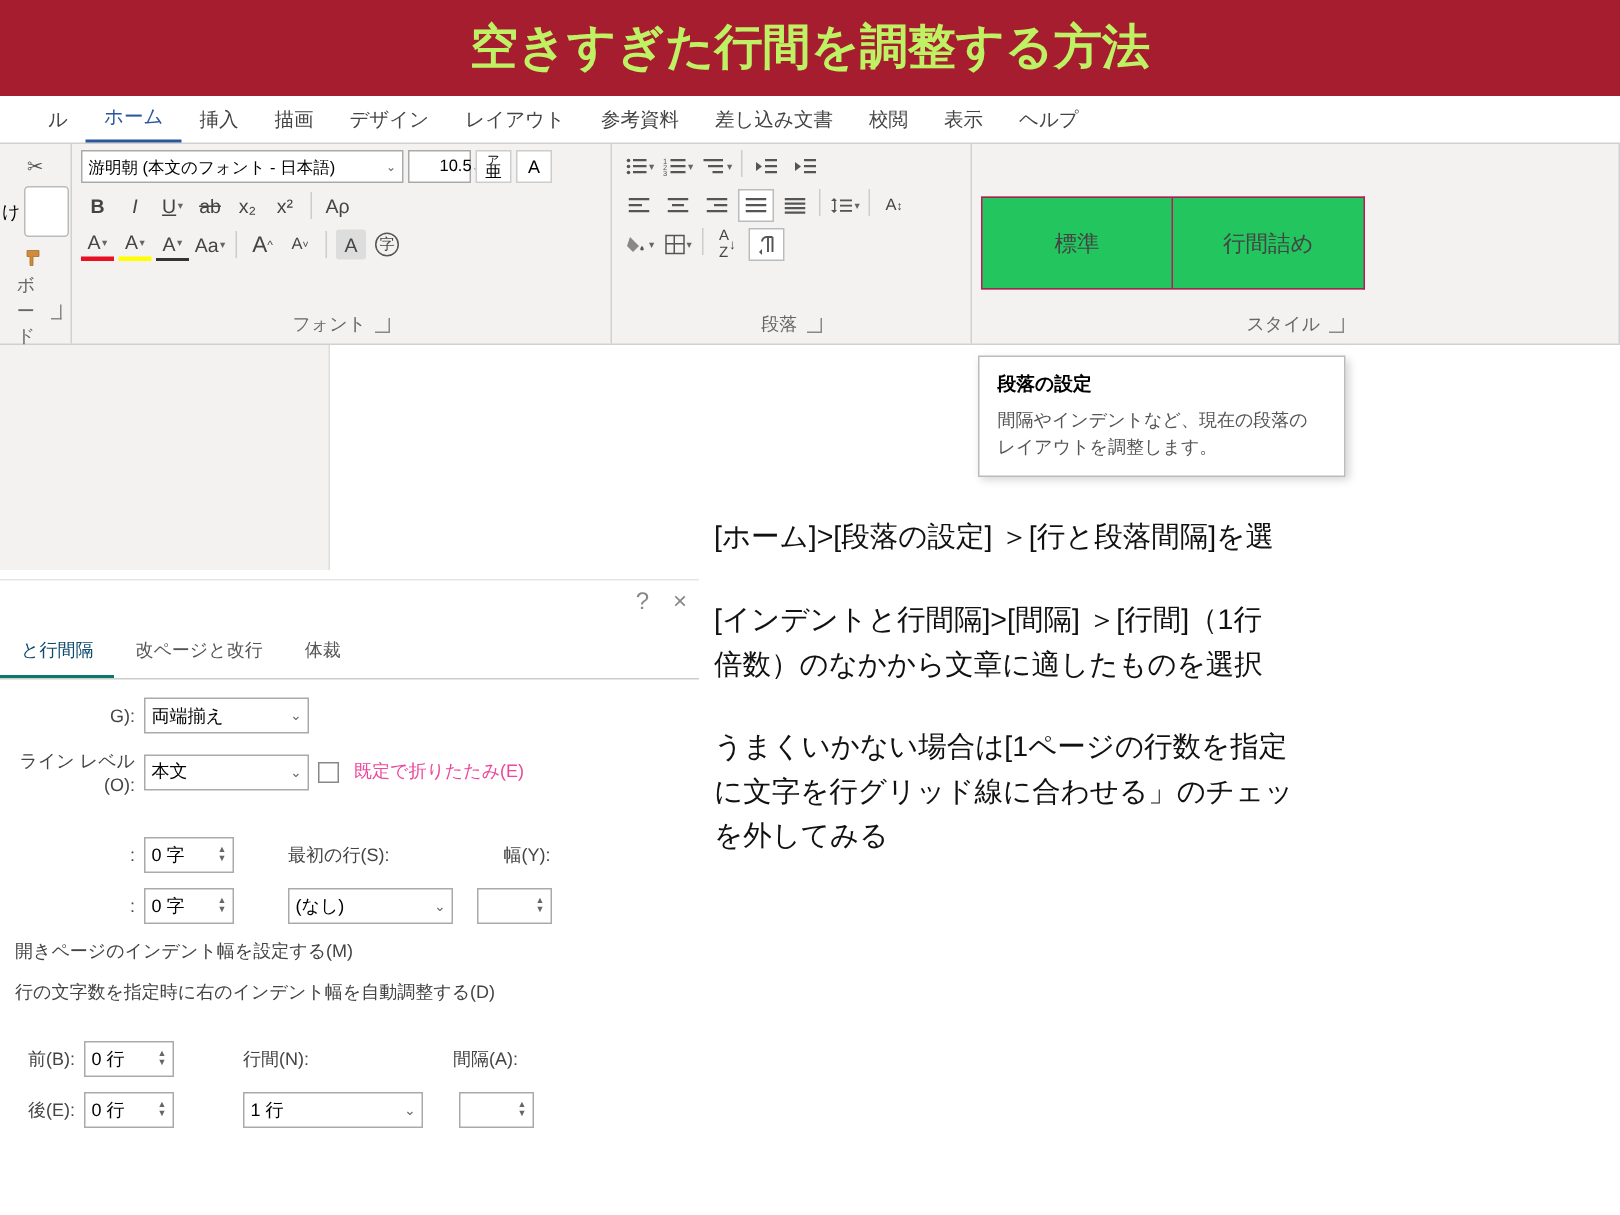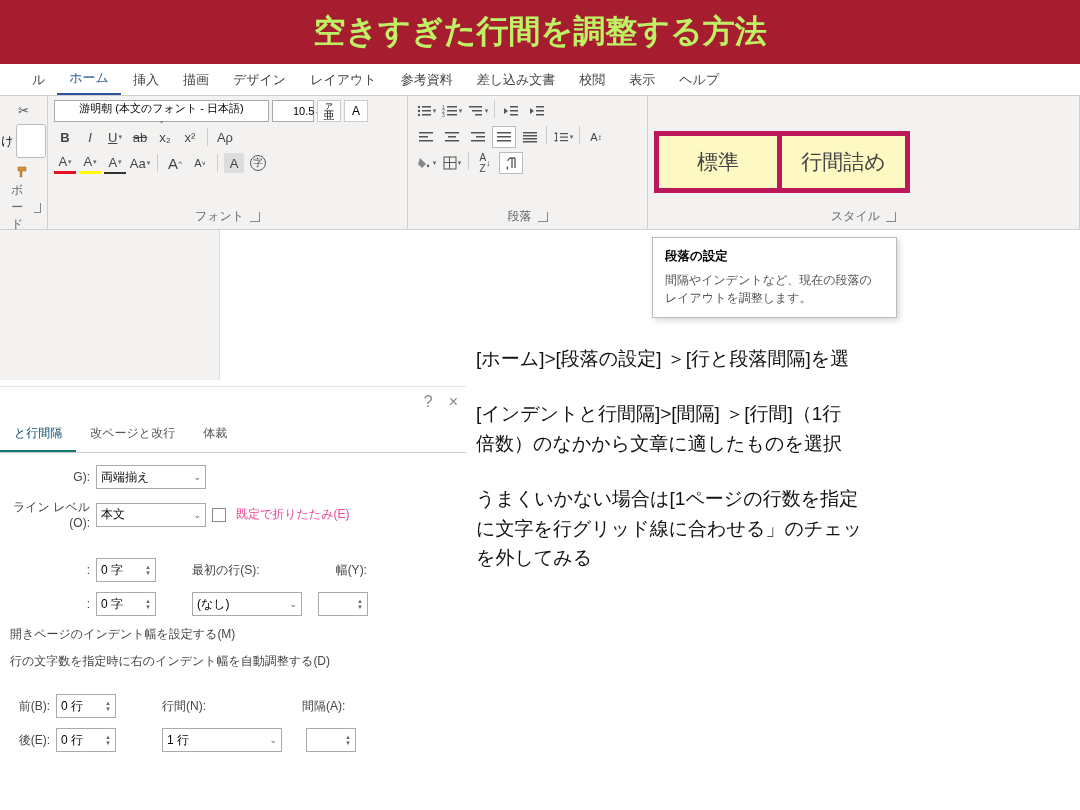--- a/index.html
+++ b/index.html
@@ -17,38 +17,38 @@
 .group-label { text-align: center; font-size: 12px; color: #666; padding: 2px 0 4px 0; display: flex; justify-content: center; align-items: center; gap: 6px; }
 .launcher { width: 10px; height: 10px; border: 1px solid #888; border-top: none; border-left: none; display: inline-block; }
 
 .clip-group { width: 48px; }
 .clip-body { display: flex; flex-direction: column; gap: 6px; align-items: center; padding-top: 2px; }
 .big-paste { width: 30px; height: 34px; border: 1px solid #bbb; border-radius: 3px; background: #fff; }
 .ico { width: 18px; height: 16px; display: flex; align-items: center; justify-content: center; font-size: 13px; color: #555; }
 
 .font-group { width: 360px; }
 .font-row { display: flex; align-items: center; gap: 3px; margin-bottom: 4px; }
-.font-name { width: 215px; height: 22px; border: 1px solid #aaa; background: #fff; font-size: 11px; padding: 0 4px; display: flex; align-items: center; justify-content: space-between; flex-direction: column; }
+.font-name { width: 215px; height: 22px; border: 1px solid #aaa; background: #fff; font-size: 11px; padding: 0 4px; display: flex; align-items: center; justify-content: space-between; }
 .font-size { width: 42px; height: 22px; border: 1px solid #aaa; background: #fff; font-size: 11px; padding: 0 20px; display: flex; align-items: center; justify-content: space-between; }
 .caret { font-size: 8px; color: #666; }
 .btn-sq { width: 24px; height: 22px; border: 1px solid #ccc; background: #fff; display: flex; align-items: center; justify-content: center; font-size: 12px; }
 .btn-sm { width: 22px; height: 22px; display: flex; align-items: center; justify-content: center; font-size: 13px; color: #444; }
 .dd { font-size: 7px; padding-left: 1px; color: #666; }
 .font-color { border-bottom: 3px solid #e81123; }
 .highlight { border-bottom: 3px solid #ffff00; }
 .underline-a { border-bottom: 2px solid #333; }
 
 .para-group { width: 240px; }
 .para-row { display: flex; gap: 2px; margin-bottom: 4px; }
 .pbtn { width: 24px; height: 22px; display: flex; align-items: center; justify-content: center; font-size: 13px; color: #444; }
 .pbtn.bordered { border: 1px solid #bbb; background: #fff; }
 
 .styles-group { flex: 1; min-width: 320px; }
 .styles-body { display: flex; align-items: center; gap: 0; padding-top: 18px; }
-.style-box { width: 128px; height: 62px; border: 5px solid #be185d; background: #fef9c3; display: flex; align-items: center; justify-content: center; font-size: 21px; color: #444; }
+.style-box { width: 128px; height: 62px; border: 1px solid #be185d; background: #22c55e; display: flex; align-items: center; justify-content: center; font-size: 15px; color: #444; }
 .style-box.muted { border: none; background: transparent; color: #bbb; font-size: 20px; }
 
 .tooltip { position: absolute; top: 237px; left: 652px; width: 245px; background: #fff; border: 1px solid #bbb; box-shadow: 2px 2px 6px rgba(0,0,0,.18); padding: 10px 12px; font-size: 12px; }
 .tooltip .tt-title { font-weight: 600; margin-bottom: 6px; font-size: 12.5px; }
 .tooltip .tt-body { color: #555; line-height: 1.5; }
 
 .doc-area { position: absolute; top: 230px; left: 0; width: 220px; height: 150px; background: #f3f2f1; border-right: 1px solid #ddd; }
 .doc-page { position: absolute; top: 232px; left: 220px; width: 250px; height: 145px; background: #fff; }
 
 .dialog { position: absolute; left: 0; top: 386px; width: 466px; background: #fff; border-top: 1px solid #e5e5e5; font-size: 12px; }

